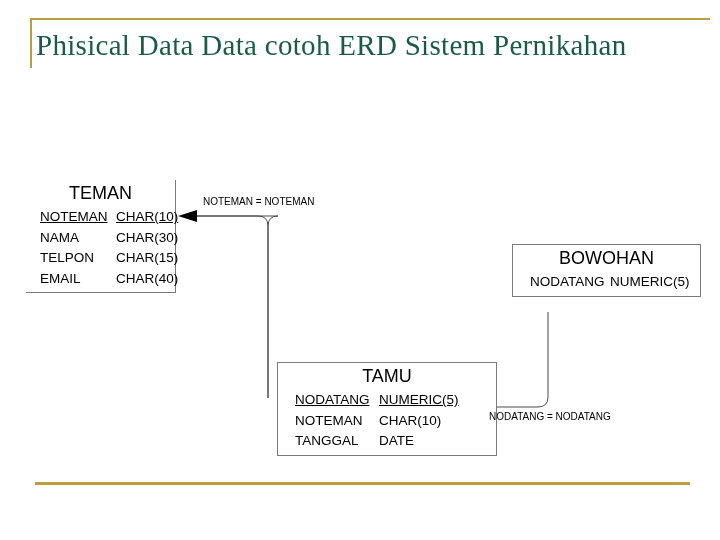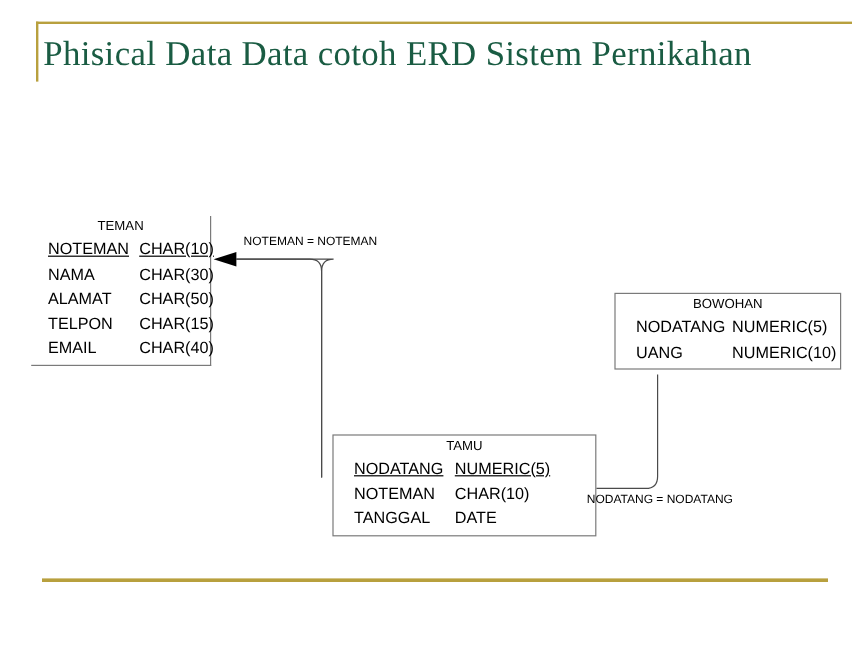--- a/index.html
+++ b/index.html
@@ -73,21 +73,21 @@
   
   .entity {
     position: absolute;
     box-sizing: border-box;
     background: #ffffff;
     font-family: "Liberation Sans", sans-serif;
     color: #000000;
   }
   .entity-title {
     text-align: center;
-    font-size: 11px;
+    font-size: 18px;
     padding: 3px 0 3px 0;
     color: #000;
     white-space: nowrap;
   }
   .entity-rows {
     padding: 0 0 3px 0;
   }
   .entity-row {
     display: flex;
     font-size: 13.5px;
@@ -165,24 +165,20 @@
     <div class="entity-rows">
       <div class="entity-row">
         <span class="col-name pk">NOTEMAN</span>
         <span class="col-type pk">CHAR(10)</span>
       </div>
       <div class="entity-row">
         <span class="col-name">NAMA</span>
         <span class="col-type">CHAR(30)</span>
       </div>
       <div class="entity-row">
-        <span class="col-name">ALAMAT</span>
-        <span class="col-type">CHAR(50)</span>
-      </div>
-      <div class="entity-row">
         <span class="col-name">TELPON</span>
         <span class="col-type">CHAR(15)</span>
       </div>
       <div class="entity-row">
         <span class="col-name">EMAIL</span>
         <span class="col-type">CHAR(40)</span>
       </div>
     </div>
   </div>
 
@@ -204,24 +200,20 @@
     </div>
   </div>
 
   <div class="entity" id="entity-bowohan">
     <div class="entity-title">BOWOHAN</div>
     <div class="entity-rows">
       <div class="entity-row">
         <span class="col-name">NODATANG</span>
         <span class="col-type">NUMERIC(5)</span>
       </div>
-      <div class="entity-row">
-        <span class="col-name">UANG</span>
-        <span class="col-type">NUMERIC(10)</span>
-      </div>
     </div>
   </div>
 
   <div class="rel-label" id="rel-label-1">NOTEMAN = NOTEMAN</div>
   <div class="rel-label" id="rel-label-2">NODATANG = NODATANG</div>
 
 </div>
 
 <div id="bottom-rule"></div>
 

